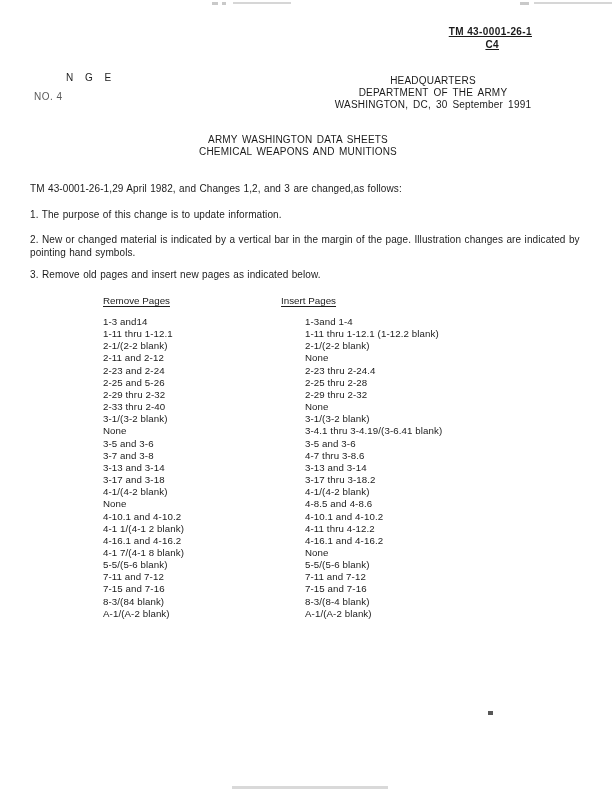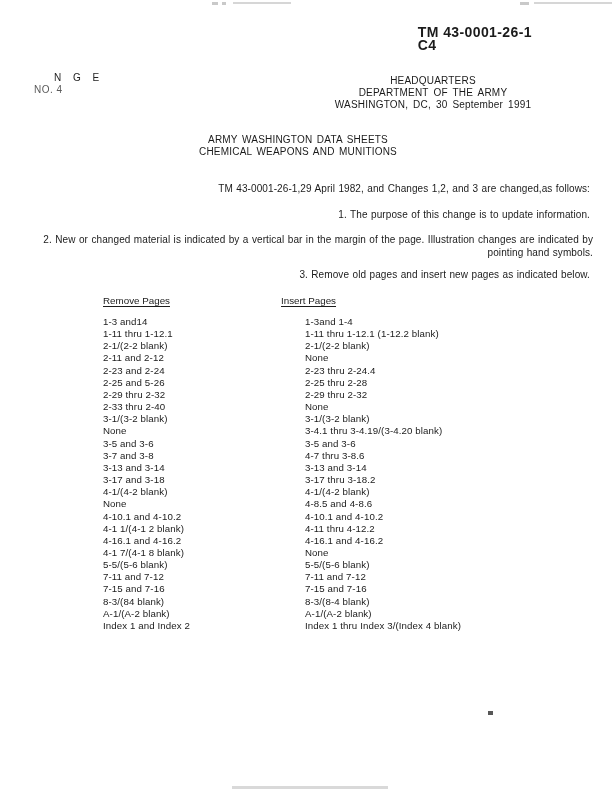--- a/index.html
+++ b/index.html
@@ -24,44 +24,46 @@
   }
   .scan-dash {
     position: absolute;
     height: 3px;
     background: #c9c9c9;
   }
   .tm-block {
     position: absolute;
     top: 26px;
     right: 80px;
-    text-align: left;
-    font-size: 14px;
+    text-align: right;
+    font-size: 10px;
     font-weight: bold;
     letter-spacing: 0.4px;
     line-height: 12.5px;
+    text-decoration: underline;
   }
   .tm-block .c4-line {
     padding-right: 33px;
   }
   .change-block {
     position: absolute;
     top: 72px;
     left: 34px;
     font-size: 10px;
     line-height: 12px;
   }
   .change-label {
-    margin-left: 20px;
+    margin-left: 32px;
     letter-spacing: 4.5px;
     color: #222;
   }
   .change-number {
     color: #5a5a5a;
     letter-spacing: 0.5px;
+    margin-top: 7px;
   }
   .hq-block {
     position: absolute;
     top: 75px;
     left: 333px;
     width: 200px;
     text-align: center;
     font-size: 10px;
     line-height: 12.2px;
     word-spacing: 2px;
@@ -78,21 +80,20 @@
     word-spacing: 1.5px;
     letter-spacing: 0.2px;
   }
   .para {
     position: absolute;
     left: 30px;
     font-size: 10px;
     line-height: 12.6px;
     word-spacing: 0.5px;
     letter-spacing: 0.1px;
-    text-align: right;
   }
   .para-intro  { top: 183px; width: 560px; }
   .para-1      { top: 209px; width: 560px; }
   .para-2      { top: 234px; width: 563px; }
   .para-3      { top: 269px; width: 560px; }
   .col-headers {
     position: absolute;
     top: 295px;
     left: 103px;
     font-size: 9.8px;
@@ -184,35 +185,34 @@
   <div class="rows" id="rows">
       <div class="prow"><span class="rcol">1-3 and14</span><span class="icol">1-3and 1-4</span></div>
       <div class="prow"><span class="rcol">1-11 thru 1-12.1</span><span class="icol">1-11 thru 1-12.1 (1-12.2 blank)</span></div>
       <div class="prow"><span class="rcol">2-1/(2-2 blank)</span><span class="icol">2-1/(2-2 blank)</span></div>
       <div class="prow"><span class="rcol">2-11 and 2-12</span><span class="icol">None</span></div>
       <div class="prow"><span class="rcol">2-23 and 2-24</span><span class="icol">2-23 thru 2-24.4</span></div>
       <div class="prow"><span class="rcol">2-25 and 5-26</span><span class="icol">2-25 thru 2-28</span></div>
       <div class="prow"><span class="rcol">2-29 thru 2-32</span><span class="icol">2-29 thru 2-32</span></div>
       <div class="prow"><span class="rcol">2-33 thru 2-40</span><span class="icol">None</span></div>
       <div class="prow"><span class="rcol">3-1/(3-2 blank)</span><span class="icol">3-1/(3-2 blank)</span></div>
-      <div class="prow"><span class="rcol">None</span><span class="icol">3-4.1 thru 3-4.19/(3-4.20 blank)</span></div>
+      <div class="prow"><span class="rcol">None</span><span class="icol">3-4.1 thru 3-4.19/(3-6.41 blank)</span></div>
       <div class="prow"><span class="rcol">3-5 and 3-6</span><span class="icol">3-5 and 3-6</span></div>
       <div class="prow"><span class="rcol">3-7 and 3-8</span><span class="icol">4-7 thru 3-8.6</span></div>
       <div class="prow"><span class="rcol">3-13 and 3-14</span><span class="icol">3-13 and 3-14</span></div>
       <div class="prow"><span class="rcol">3-17 and 3-18</span><span class="icol">3-17 thru 3-18.2</span></div>
       <div class="prow"><span class="rcol">4-1/(4-2 blank)</span><span class="icol">4-1/(4-2 blank)</span></div>
       <div class="prow"><span class="rcol">None</span><span class="icol">4-8.5 and 4-8.6</span></div>
       <div class="prow"><span class="rcol">4-10.1 and 4-10.2</span><span class="icol">4-10.1 and 4-10.2</span></div>
       <div class="prow"><span class="rcol">4-1 1/(4-1 2 blank)</span><span class="icol">4-11 thru 4-12.2</span></div>
       <div class="prow"><span class="rcol">4-16.1 and 4-16.2</span><span class="icol">4-16.1 and 4-16.2</span></div>
       <div class="prow"><span class="rcol">4-1 7/(4-1 8 blank)</span><span class="icol">None</span></div>
       <div class="prow"><span class="rcol">5-5/(5-6 blank)</span><span class="icol">5-5/(5-6 blank)</span></div>
       <div class="prow"><span class="rcol">7-11 and 7-12</span><span class="icol">7-11 and 7-12</span></div>
       <div class="prow"><span class="rcol">7-15 and 7-16</span><span class="icol">7-15 and 7-16</span></div>
       <div class="prow"><span class="rcol">8-3/(84 blank)</span><span class="icol">8-3/(8-4 blank)</span></div>
       <div class="prow"><span class="rcol">A-1/(A-2 blank)</span><span class="icol">A-1/(A-2 blank)</span></div>
-      <div class="prow"><span class="rcol">Index 1 and Index 2</span><span class="icol">Index 1 thru Index 3/(Index 4 blank)</span></div>
     </div>
 
   <div class="dot-artifact"></div>
   <div class="bottom-bar"></div>
 
 </div>
 
 </body></html>

